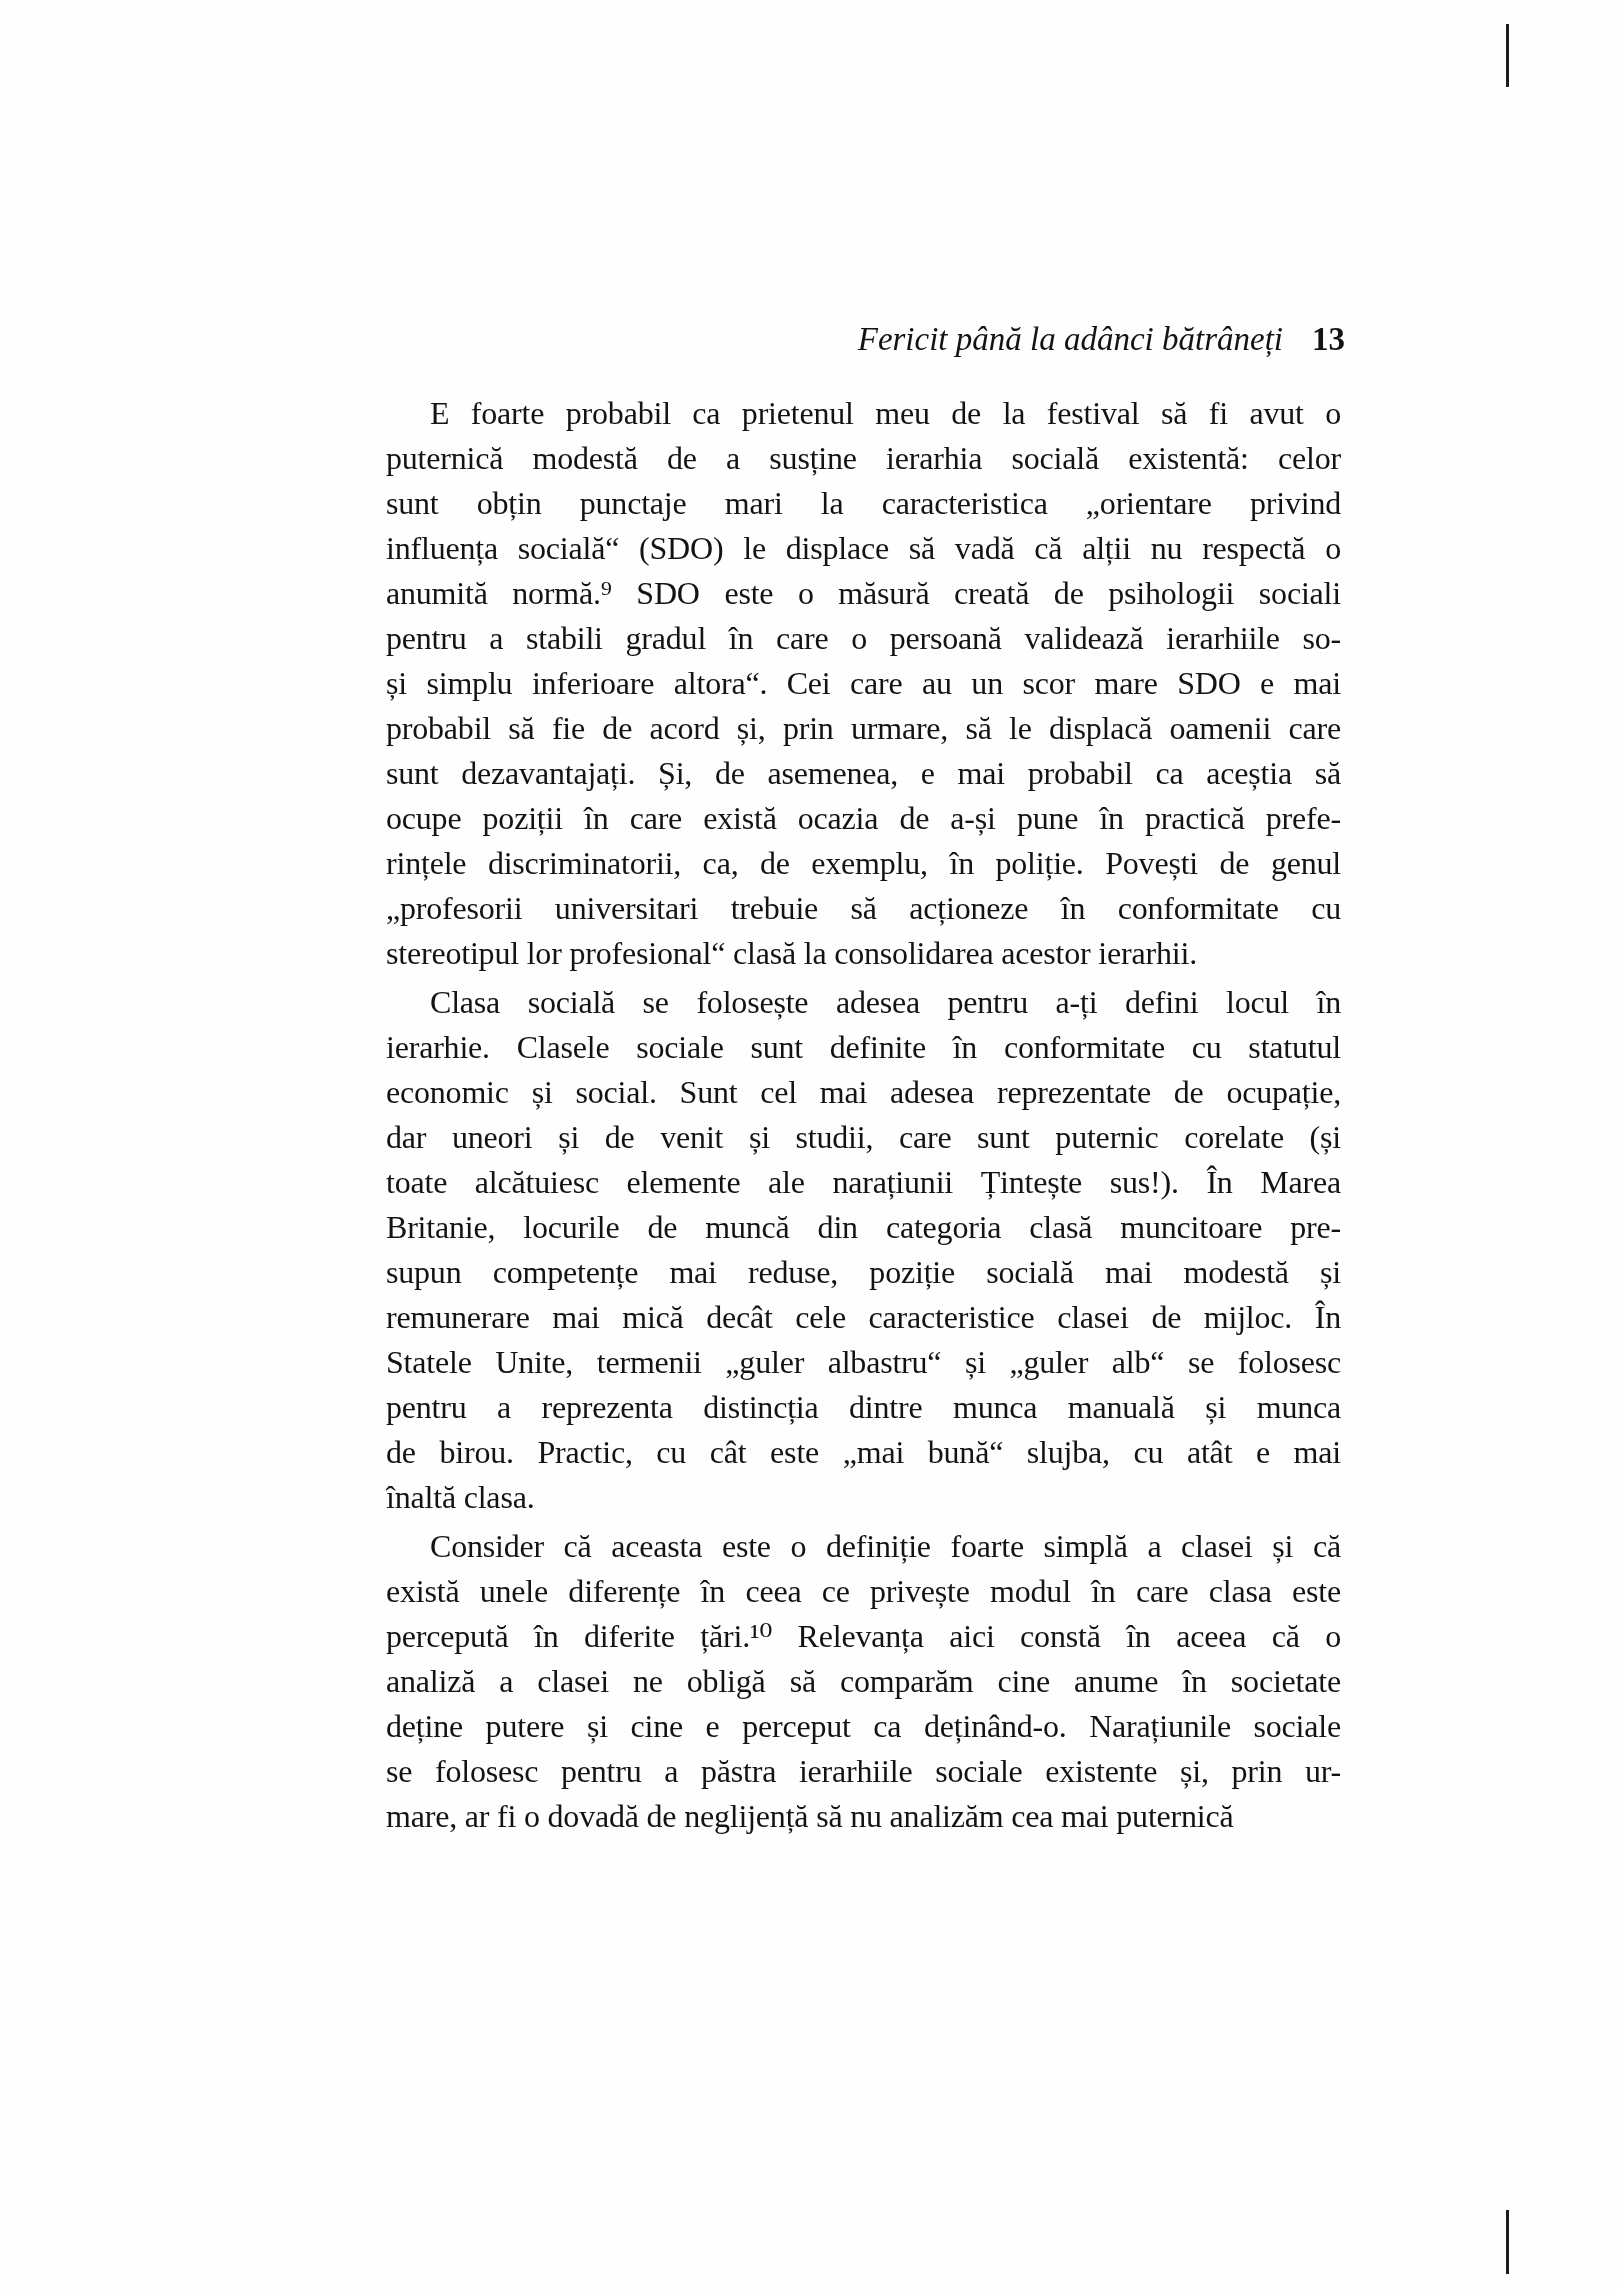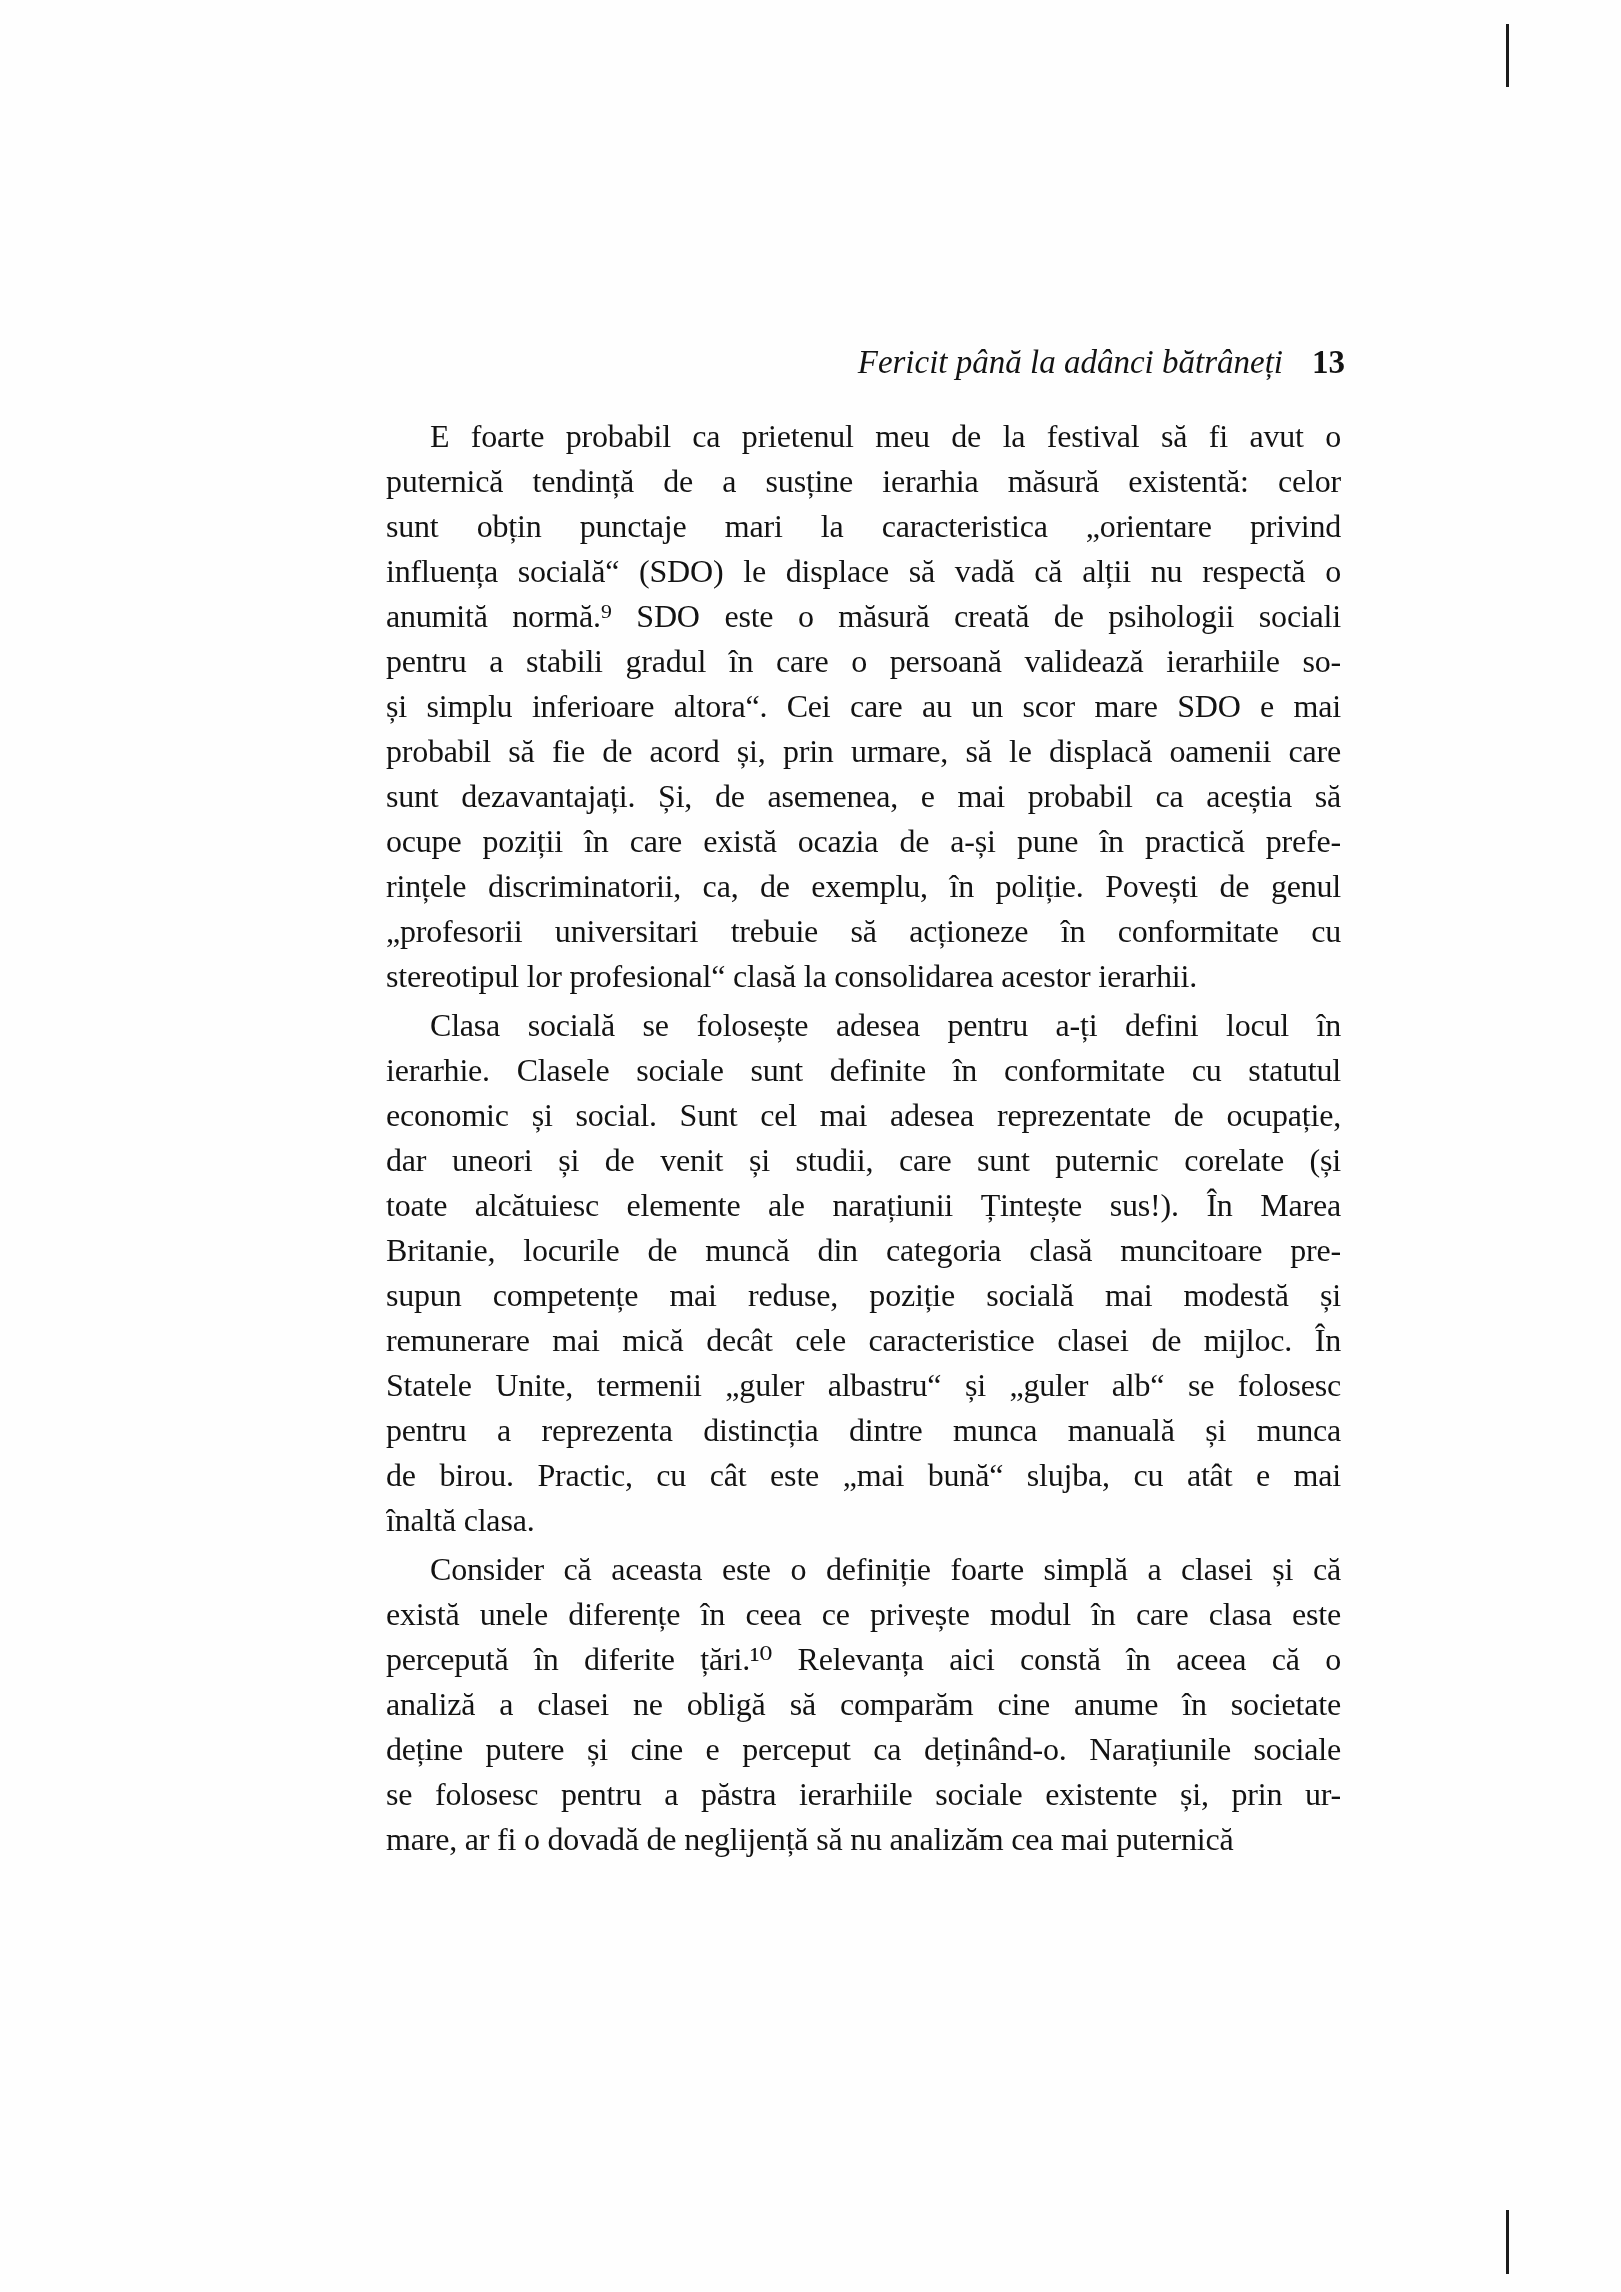--- a/index.html
+++ b/index.html
@@ -29,21 +29,20 @@
     position: absolute;
     left: 382px;
     top: 320px;
     width: 963px;
   }
   .running-head {
     text-align: right;
     font-size: 33px;
     line-height: 39px;
     white-space: nowrap;
-    margin-top: 23px;
   }
   .rh-title {
     font-style: italic;
   }
   .rh-page {
     font-weight: bold;
     margin-left: 29px;
   }
   .heading {
     margin: 65px 0 0 0;
@@ -77,21 +76,21 @@
 
   <div class="text-block">
     <div class="running-head">
       <span class="rh-title">Fericit până la adânci bătrâneți</span><span class="rh-page">13</span>
     </div>
 
 
     <div class="body-text" id="paragraphs">
         <div class="paragraph">
           <div class="line indent">E foarte probabil ca prietenul meu de la festival să fi avut o</div>
-          <div class="line">puternică tendință de a susține ierarhia măsură existentă: celor</div>
+          <div class="line">puternică modestă de a susține ierarhia socială existentă: celor</div>
           <div class="line">sunt obțin punctaje mari la caracteristica „orientare privind</div>
           <div class="line">influența socială“ (SDO) le displace să vadă că alții nu respectă o</div>
           <div class="line">anumită normă.⁹ SDO este o măsură creată de psihologii sociali</div>
           <div class="line">pentru a stabili gradul în care o persoană validează ierarhiile so-</div>
           <div class="line">și simplu inferioare altora“. Cei care au un scor mare SDO e mai</div>
           <div class="line">probabil să fie de acord și, prin urmare, să le displacă oamenii care</div>
           <div class="line">sunt dezavantajați. Și, de asemenea, e mai probabil ca aceștia să</div>
           <div class="line">ocupe poziții în care există ocazia de a-și pune în practică prefe-</div>
           <div class="line">rințele discriminatorii, ca, de exemplu, în poliție. Povești de genul</div>
           <div class="line">„profesorii universitari trebuie să acționeze în conformitate cu</div>

